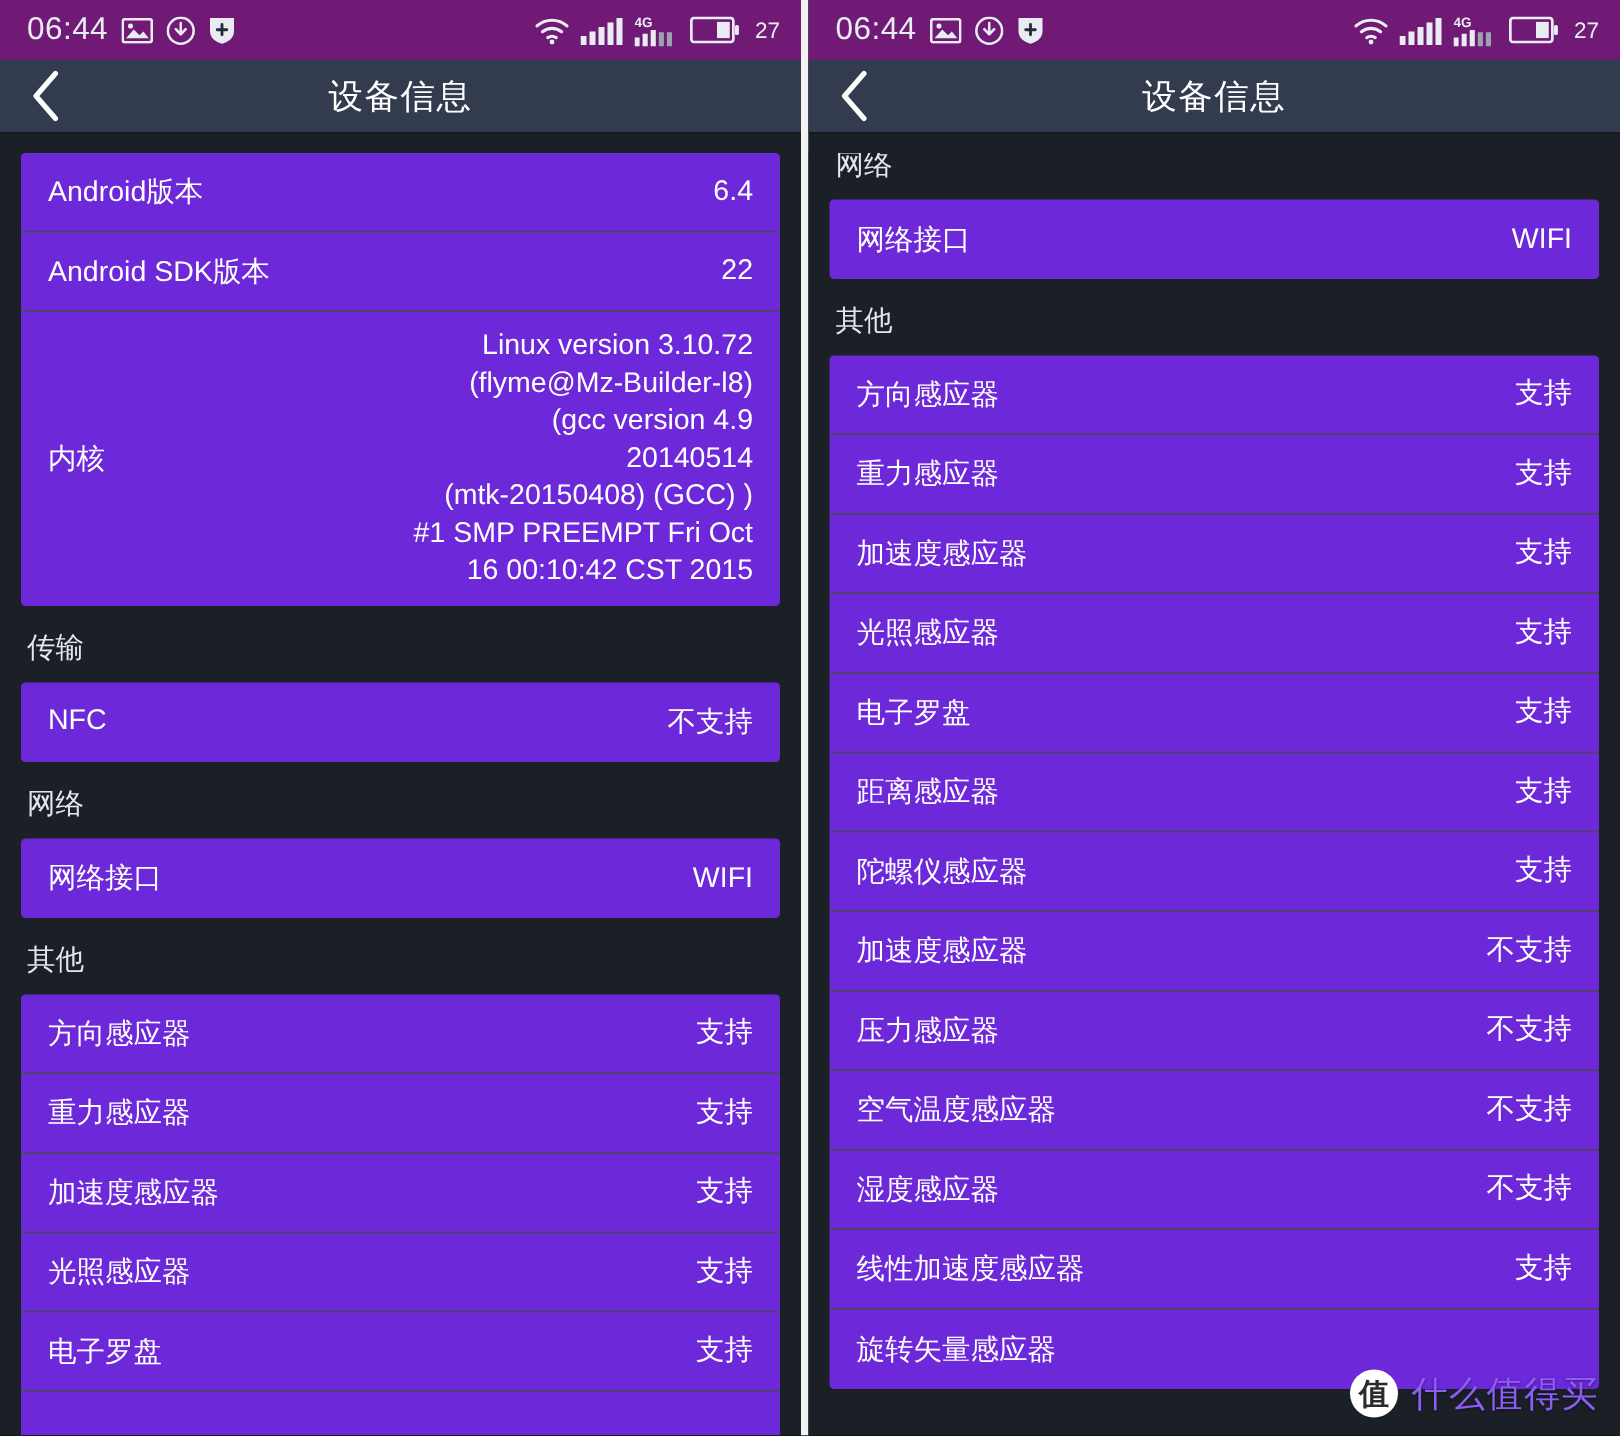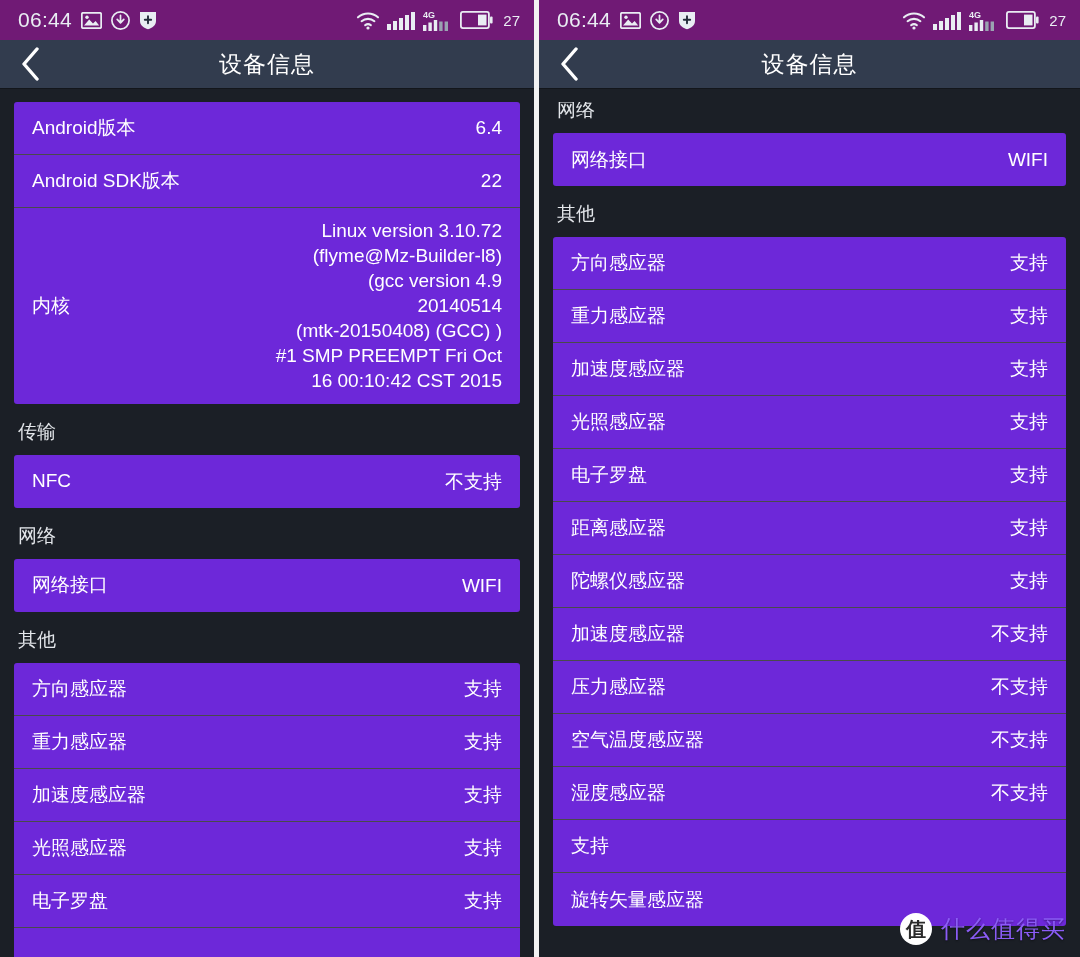--- a/index.html
+++ b/index.html
@@ -397,20 +397,21 @@
             </div>
             <div class="row">
               <div class="row-label">空气温度感应器</div>
               <div class="row-value">不支持</div>
             </div>
             <div class="row">
               <div class="row-label">湿度感应器</div>
               <div class="row-value">不支持</div>
             </div>
             <div class="row">
+              <div class="row-label">线性加速度感应器</div>
               <div class="row-value">支持</div>
             </div>
             <div class="row">
               <div class="row-label">旋转矢量感应器</div>
               <div class="row-value"></div>
             </div>
           </div>
         </div>
     </div>
 

